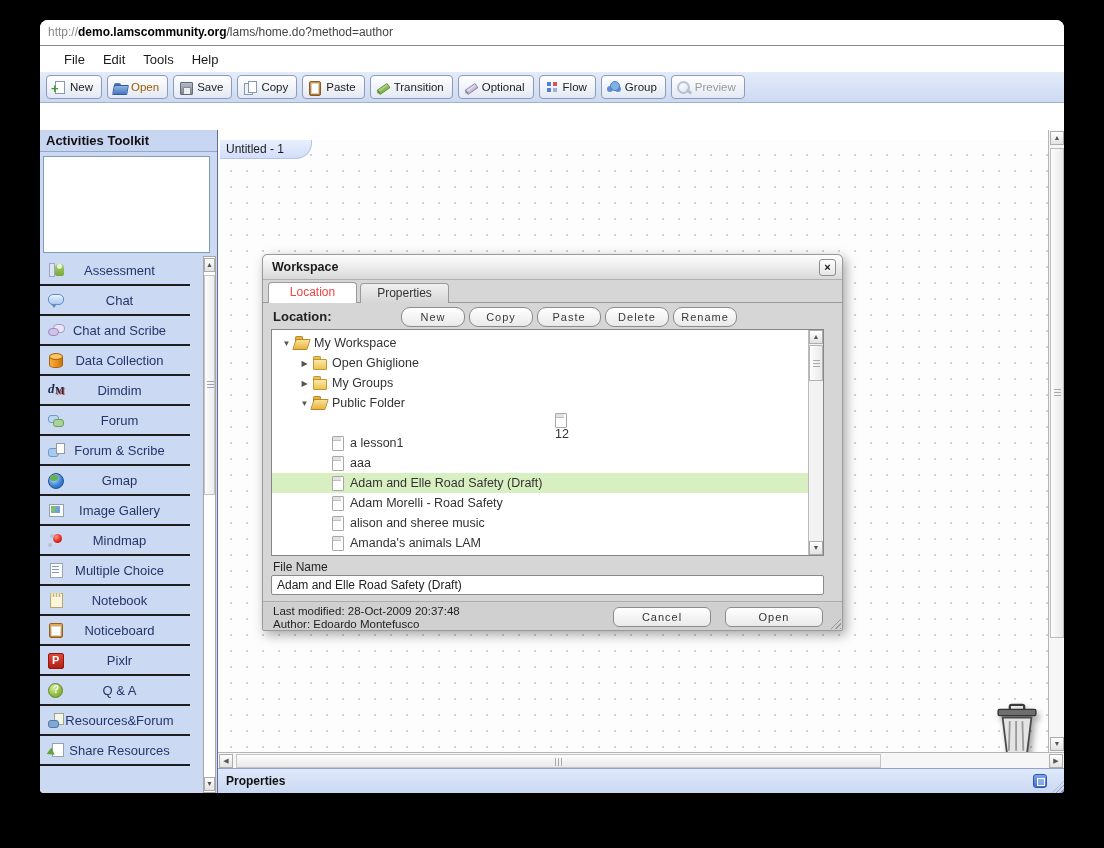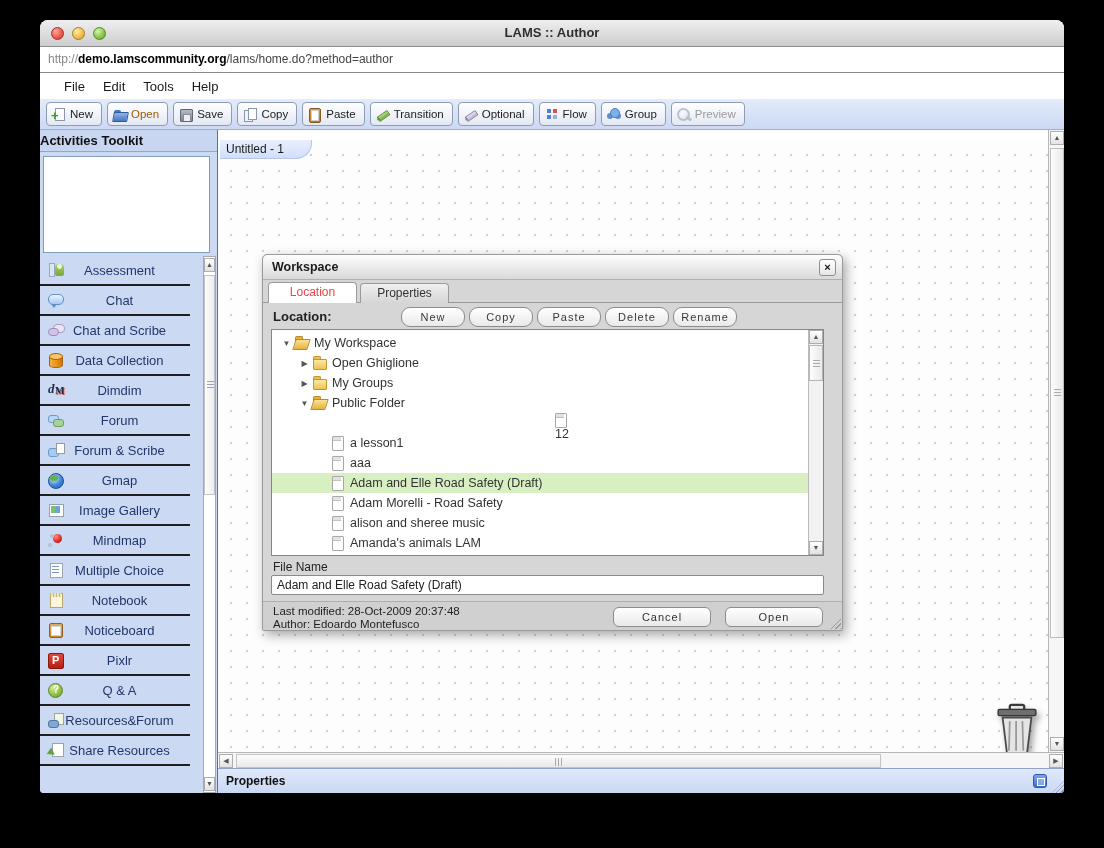--- a/index.html
+++ b/index.html
@@ -60,21 +60,21 @@
   .flow-icon::after { content:''; position:absolute; left:9px; top:2px; width:4px; height:4px; background:#d9534f; box-shadow:0 6px 0 #9ab0d9; }
   .group-icon::before { content:''; position:absolute; left:1px; top:6px; width:6px; height:6px; border-radius:50%; background:#5b8ed6; box-shadow:8px 0 0 #5b8ed6; }
   .group-icon::after { content:''; position:absolute; left:4px; top:1px; width:8px; height:8px; border-radius:50%; background:#7fb0e8; border:1px solid #4a7ec2; }
   .preview-icon::before { content:''; position:absolute; left:1px; top:1px; width:9px; height:9px; border:2px solid #8a9ab0; border-radius:50%; background:radial-gradient(circle at 35% 35%,#fff,#cfd8e8); }
   .preview-icon::after { content:''; position:absolute; left:10px; top:10px; width:6px; height:3px; background:#8a9ab0; transform:rotate(40deg); border-radius:1px; }
 
   
   .sidebar { position:absolute; left:0; top:110px; width:178px; bottom:0;
     background:#ccd9f3; border-right:1px solid #5f6f93; overflow:hidden; }
   .side-header { height:22px; line-height:22px; font-size:13px; font-weight:bold;
-    color:#111; background:#c9d6f1; border-bottom:1px solid #93a7cd; }
+    color:#111; padding-left:6px; background:#c9d6f1; border-bottom:1px solid #93a7cd; }
   .preview-box { position:absolute; left:3px; top:26px; width:167px; height:97px;
     background:#fff; border:1px solid #7f9db9; }
   .tool-list { position:absolute; left:0; top:126px; width:150px; }
   .tool-item { height:30px; background:#ccd9f3; border-bottom:2px solid #1e1e1e;
     display:flex; align-items:center; font-size:13px; color:#22366b; }
   .tool-item .label { flex:1; text-align:center; margin-right:16px; }
   .side-scroll { position:absolute; right:1px; top:126px; bottom:0; width:13px;
     background:#fff; border:1px solid #a8a8a8; }
 
   
@@ -220,28 +220,20 @@
     border:1px solid #fff; background:rgba(255,255,255,.3); }
   .win-grip { position:absolute; right:0; bottom:0; width:12px; height:12px;
     background:repeating-linear-gradient(135deg, transparent 0 2px, #8a9ab8 2px 3px);
     clip-path:polygon(100% 0, 100% 100%, 0 100%); }
 </style>
 </head>
 <body>
 
 <div class="window">
 
-  <div class="titlebar">
-    <div class="traffic">
-      <span class="light red"></span>
-      <span class="light yellow"></span>
-      <span class="light green"></span>
-    </div>
-    <div class="title">LAMS :: Author</div>
-  </div>
 
   <div class="urlbar">
     <span class="proto">http://</span><span class="domain">demo.lamscommunity.org</span><span class="path">/lams/home.do?method=author</span>
   </div>
 
   <div class="menubar">
 
   <span class="menu-item">File</span>
       <span class="menu-item">Edit</span>
       <span class="menu-item">Tools</span>

